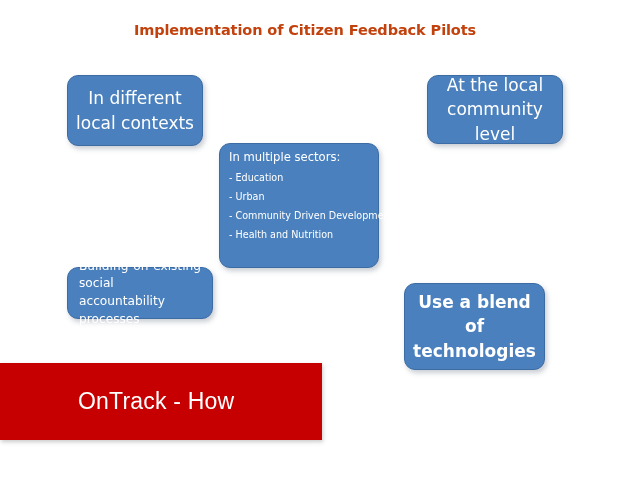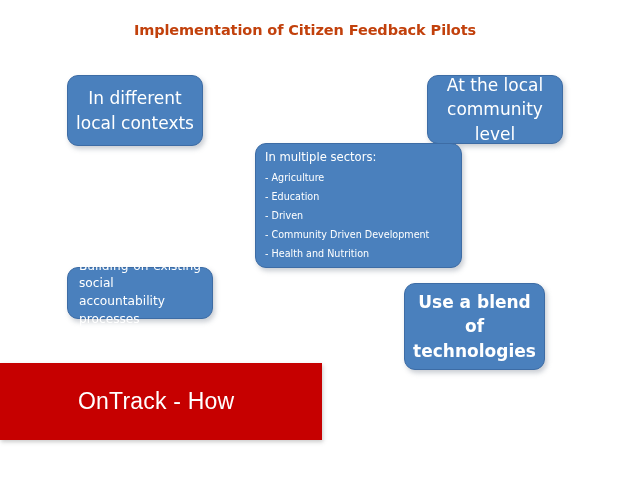--- a/index.html
+++ b/index.html
@@ -72,31 +72,30 @@
     padding: 0 11px;
     font-size: 12.2px;
     line-height: 1.45;
   }
 
   
   #node-sectors {
     position: absolute;
     left: 219px;
     top: 143px;
-    width: 207px;
+    width: 160px;
     height: 125px;
     box-sizing: border-box;
     background: #4a80bd;
     border: 1px solid #3d6ca5;
     border-radius: 11px;
     box-shadow: 2px 3px 5px rgba(120,130,145,0.40);
     color: #ffffff;
     font-family: "DejaVu Sans", sans-serif;
     padding: 7px 0 0 9px;
-    margin-left: 36px;
   }
   #node-sectors .sectors-heading {
     font-size: 11.6px;
     line-height: 1.2;
     margin-bottom: 7px;
   }
   #node-sectors .sector-item {
     font-size: 9.6px;
     line-height: 1.2;
     margin-bottom: 7.5px;
@@ -135,23 +134,22 @@
   <div class="node" id="node-contexts">
     <span class="node-text">In different local contexts</span>
   </div>
 
   <div class="node" id="node-community">
     <span class="node-text">At the local community level</span>
   </div>
 
   <div id="node-sectors">
     <div class="sectors-heading">In multiple sectors:</div>
-    <div class="sector-item">- Agriculture</div>
     <div class="sector-item">- Education</div>
-    <div class="sector-item">- Driven</div>
+    <div class="sector-item">- Urban</div>
     <div class="sector-item">- Community Driven Development</div>
     <div class="sector-item">- Health and Nutrition</div>
   </div>
 
   <div class="node" id="node-building">
     <span class="node-text">Building on existing social accountability processes</span>
   </div>
 
   <div class="node" id="node-technology">
     <span class="node-text">Use a blend of technologies</span>

